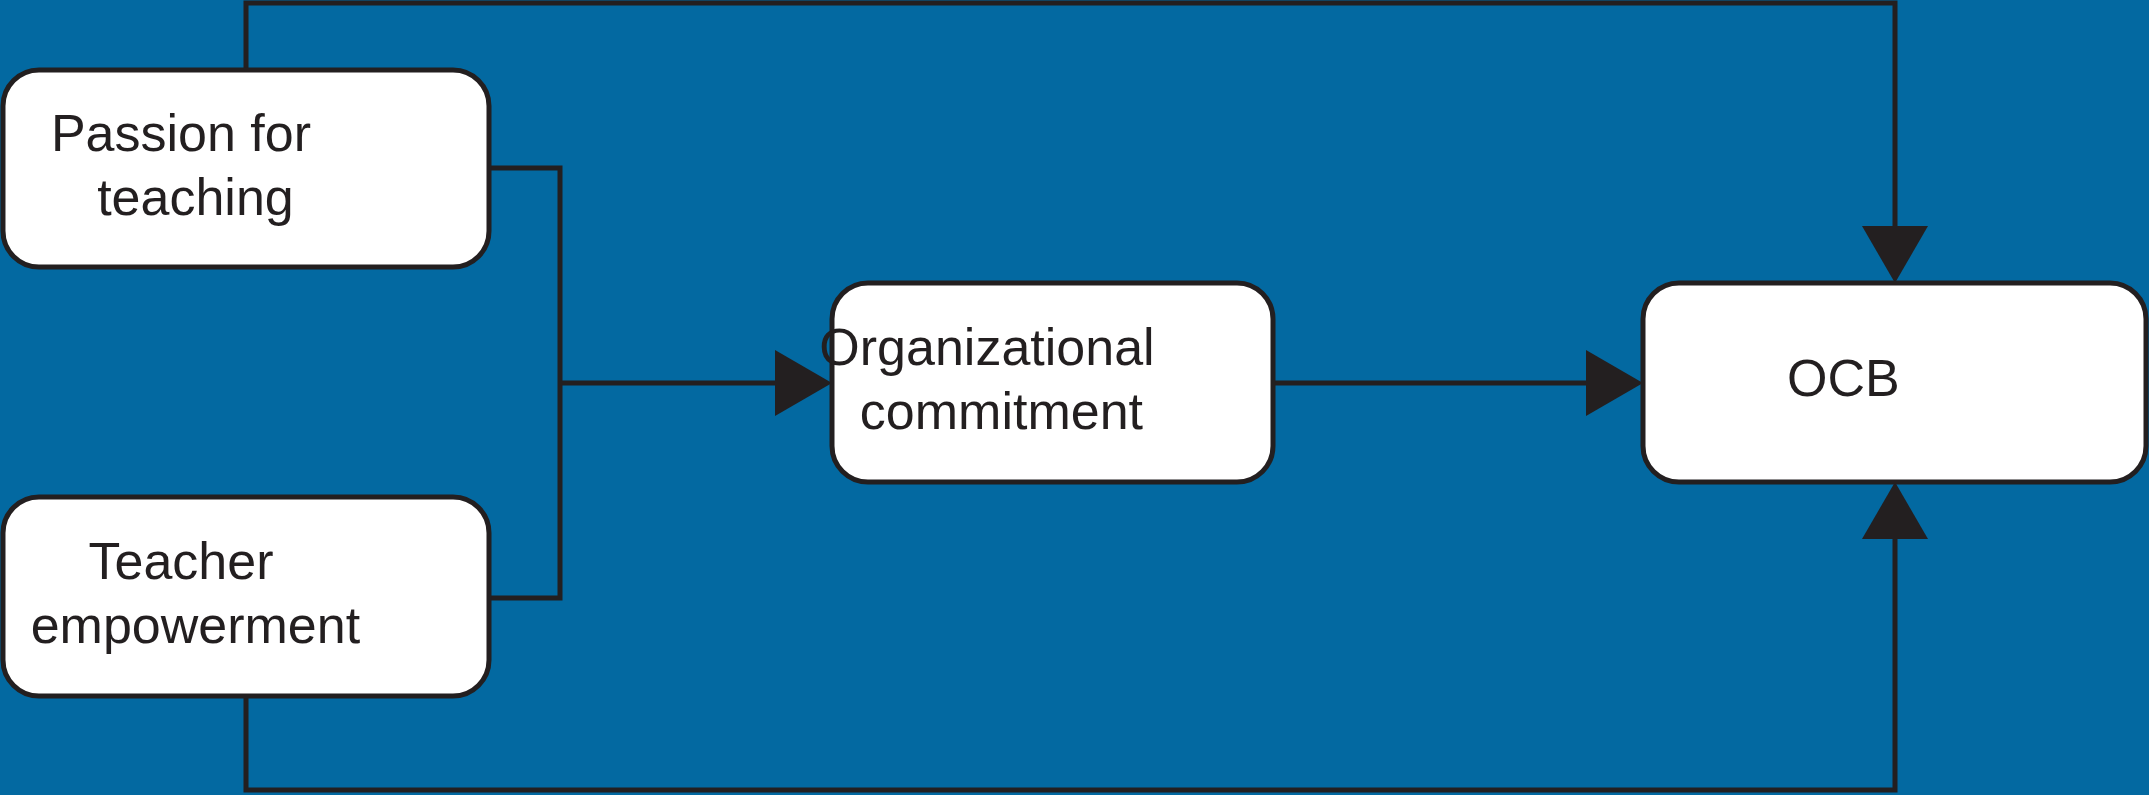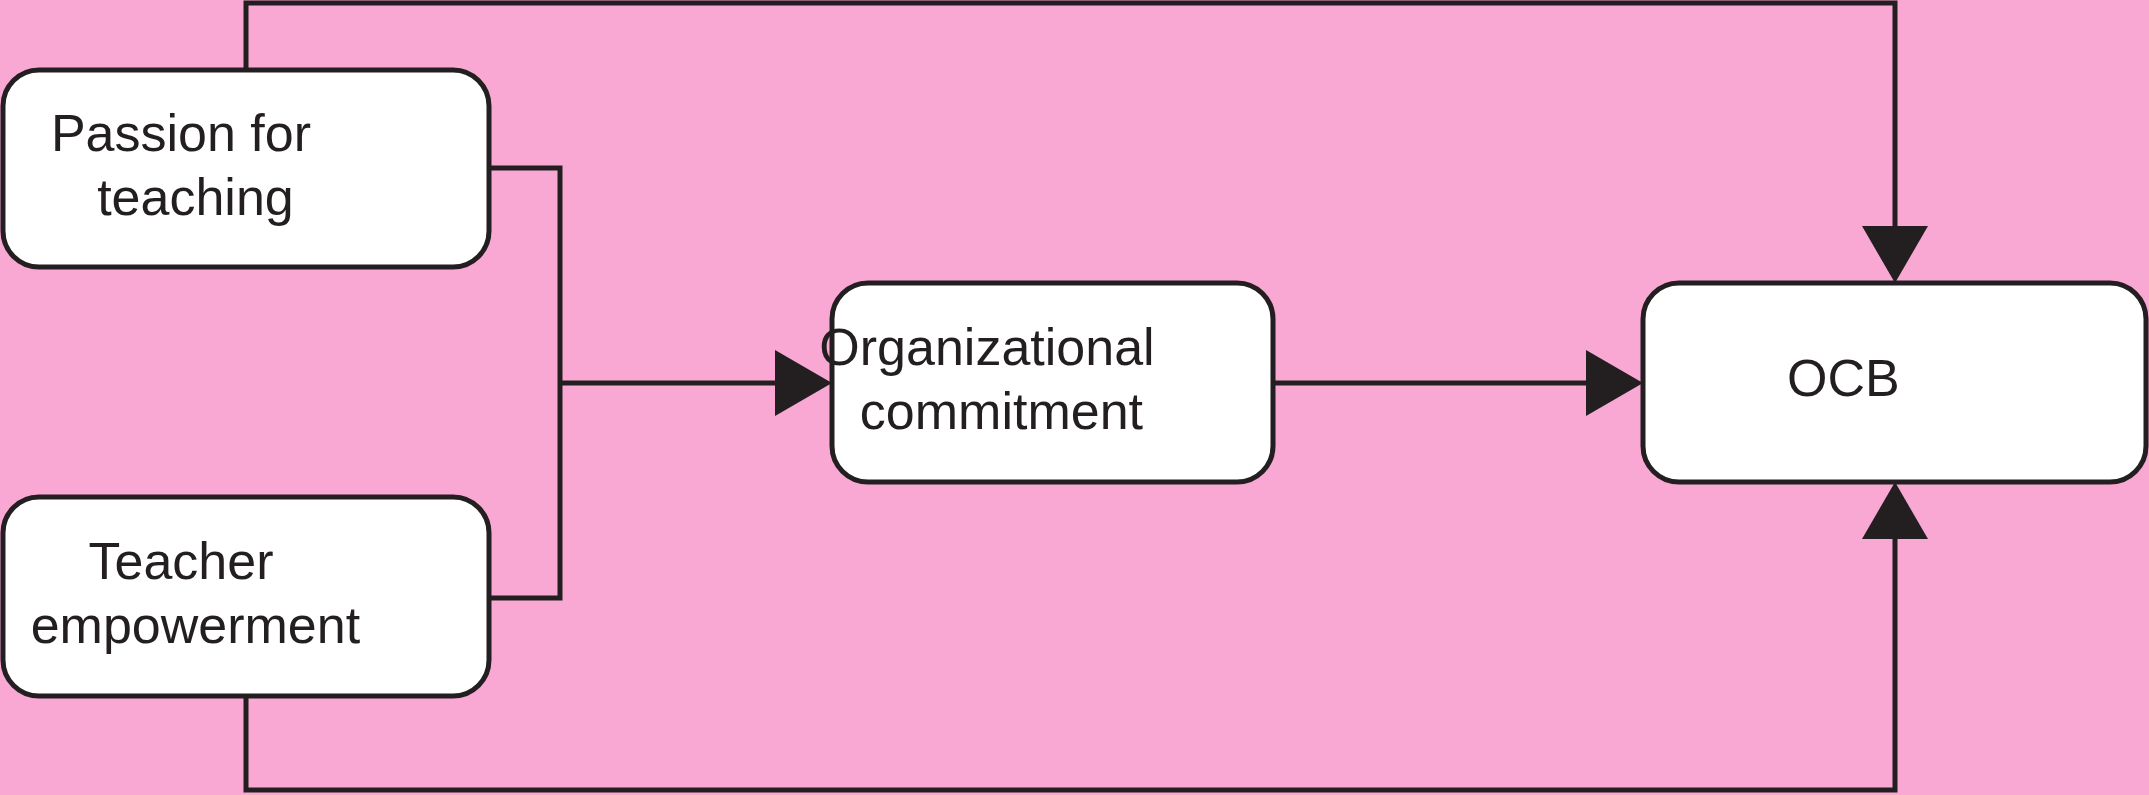--- a/index.html
+++ b/index.html
@@ -8,21 +8,21 @@
     padding: 0;
     background: #ffffff;
   }
   body {
     font-family: "Liberation Sans", sans-serif;
   }
   #diagram-root {
     position: relative;
     width: 2149px;
     height: 795px;
-    background: #f9a8d4;
+    background: #0369a1;
     overflow: hidden;
   }
   svg#model-svg {
     display: block;
     width: 2149px;
     height: 795px;
   }
   .node-box {
     fill: #ffffff;
     stroke: #231f20;

